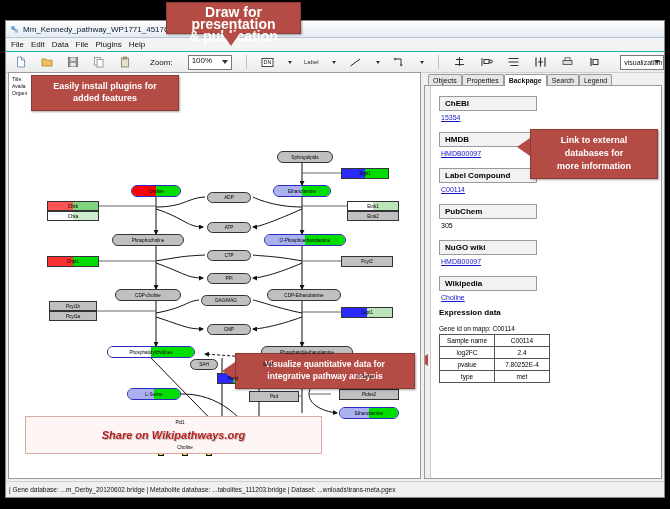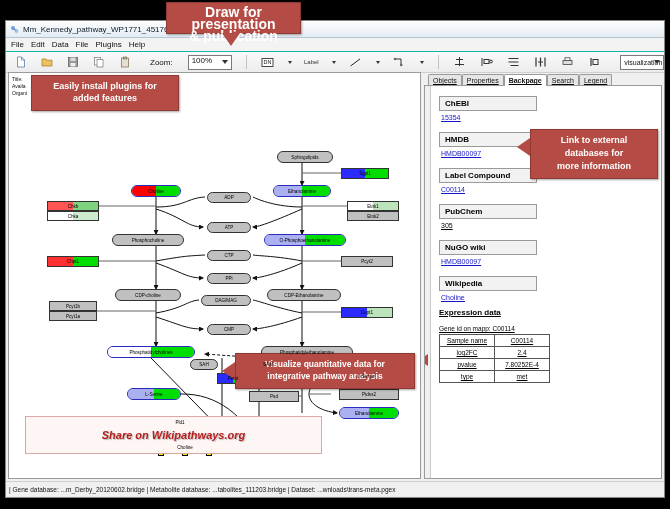--- a/index.html
+++ b/index.html
@@ -32,21 +32,21 @@
   .caret{border-left:2.5px solid transparent;border-right:2.5px solid transparent;border-top:3.5px solid #333;margin-left:1px;}
   .tlabel{font-size:6px;color:#333;}
 
   
   .body{position:absolute;top:49px;left:0;right:0;bottom:16px;display:flex;}
   .canvas-wrap{position:relative;flex:1;background:#fff;border:1px solid #9a9a9a;margin:2px 0 2px 2px;overflow:hidden;}
   .canvas{position:absolute;inset:0;background:#fff;}
   .meta{position:absolute;left:3px;top:3px;font-size:5px;line-height:7px;color:#111;}
 
   
-  .rightpanel{width:238px;margin:2px 2px 2px 3px;display:flex;flex-direction:column;text-decoration:underline;}
+  .rightpanel{width:238px;margin:2px 2px 2px 3px;display:flex;flex-direction:column;}
   .viscombo{width:78px;height:13px;background:#fff;border:1px solid #7a7a7a;font-size:7px;color:#111;
             display:flex;align-items:center;padding-left:3px;position:relative;margin-bottom:2px;}
   .viscombo .arw{position:absolute;right:3px;top:4px;border-left:3px solid transparent;
         border-right:3px solid transparent;border-top:4px solid #333;}
   .tabstrip{display:flex;align-items:flex-end;height:13px;gap:0px;padding-left:4px;}
   .tab{font-size:7px;padding:2px 4px 1px 4px;border:1px solid #9a9a9a;border-bottom:none;background:#e6e6e6;color:#111;
        border-radius:2px 2px 0 0;}
   .tab.active{background:#fff;font-weight:bold;padding-bottom:2px;margin-bottom:-1px;position:relative;z-index:2;}
   .backpage{flex:1;background:#fff;border:1px solid #9a9a9a;overflow:hidden;position:relative;padding:6px 0 0 8px;}
   .dbhead{display:inline-block;min-width:86px;background:#f2f2f2;border:1px solid #9a9a9a;font-size:8px;

